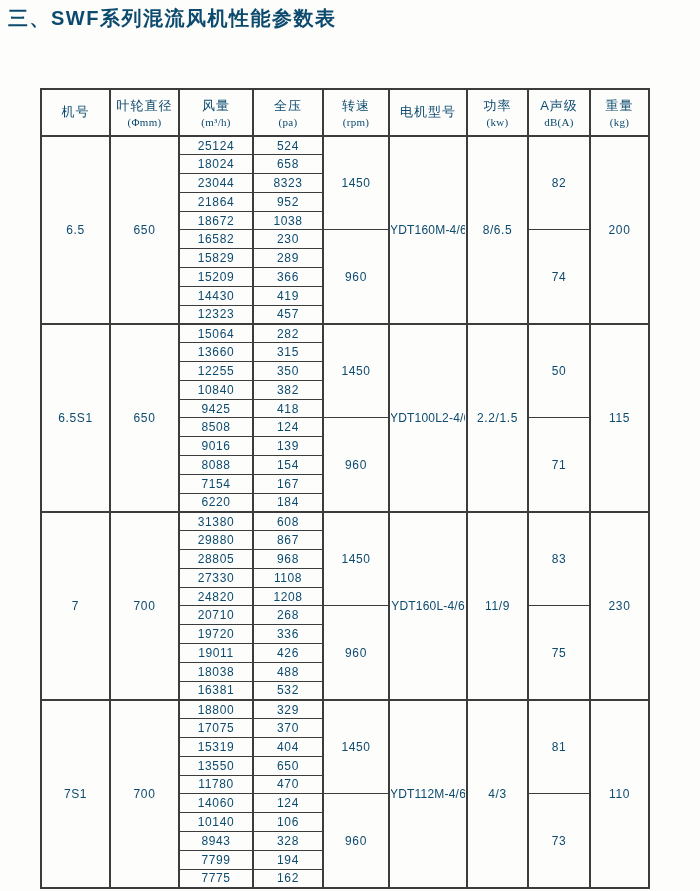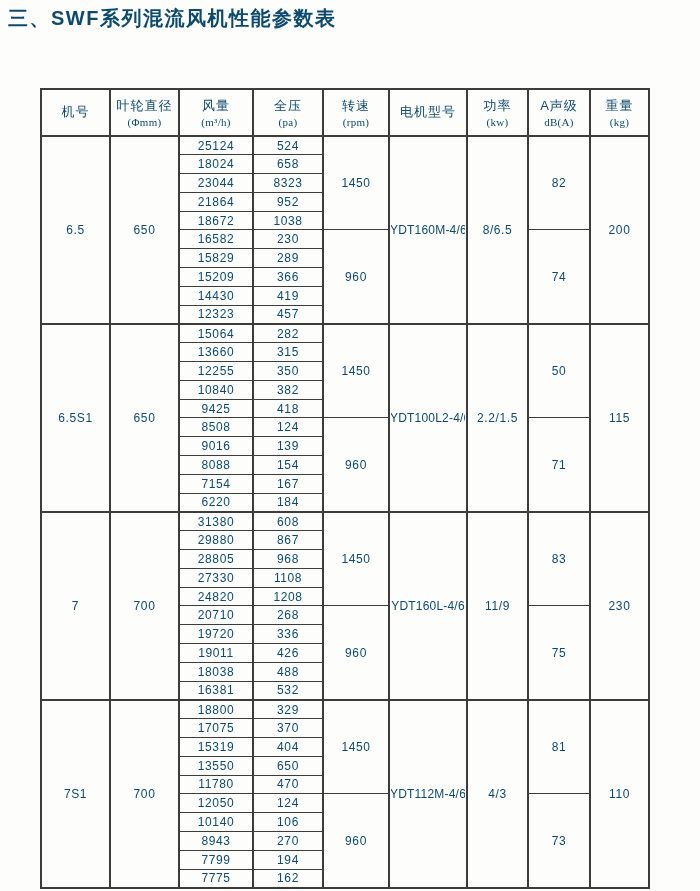--- a/index.html
+++ b/index.html
@@ -266,32 +266,32 @@
         </tr>
         <tr>
           <td>13550</td>
           <td>650</td>
         </tr>
         <tr>
           <td>11780</td>
           <td>470</td>
         </tr>
         <tr>
-          <td>12050</td>
+          <td>14060</td>
           <td>124</td>
           <td rowspan="5">960</td>
           <td rowspan="5">73</td>
         </tr>
         <tr>
           <td>10140</td>
           <td>106</td>
         </tr>
         <tr>
           <td>8943</td>
-          <td>270</td>
+          <td>328</td>
         </tr>
         <tr>
           <td>7799</td>
           <td>194</td>
         </tr>
         <tr>
           <td>7775</td>
           <td>162</td>
         </tr>
       </tbody>

